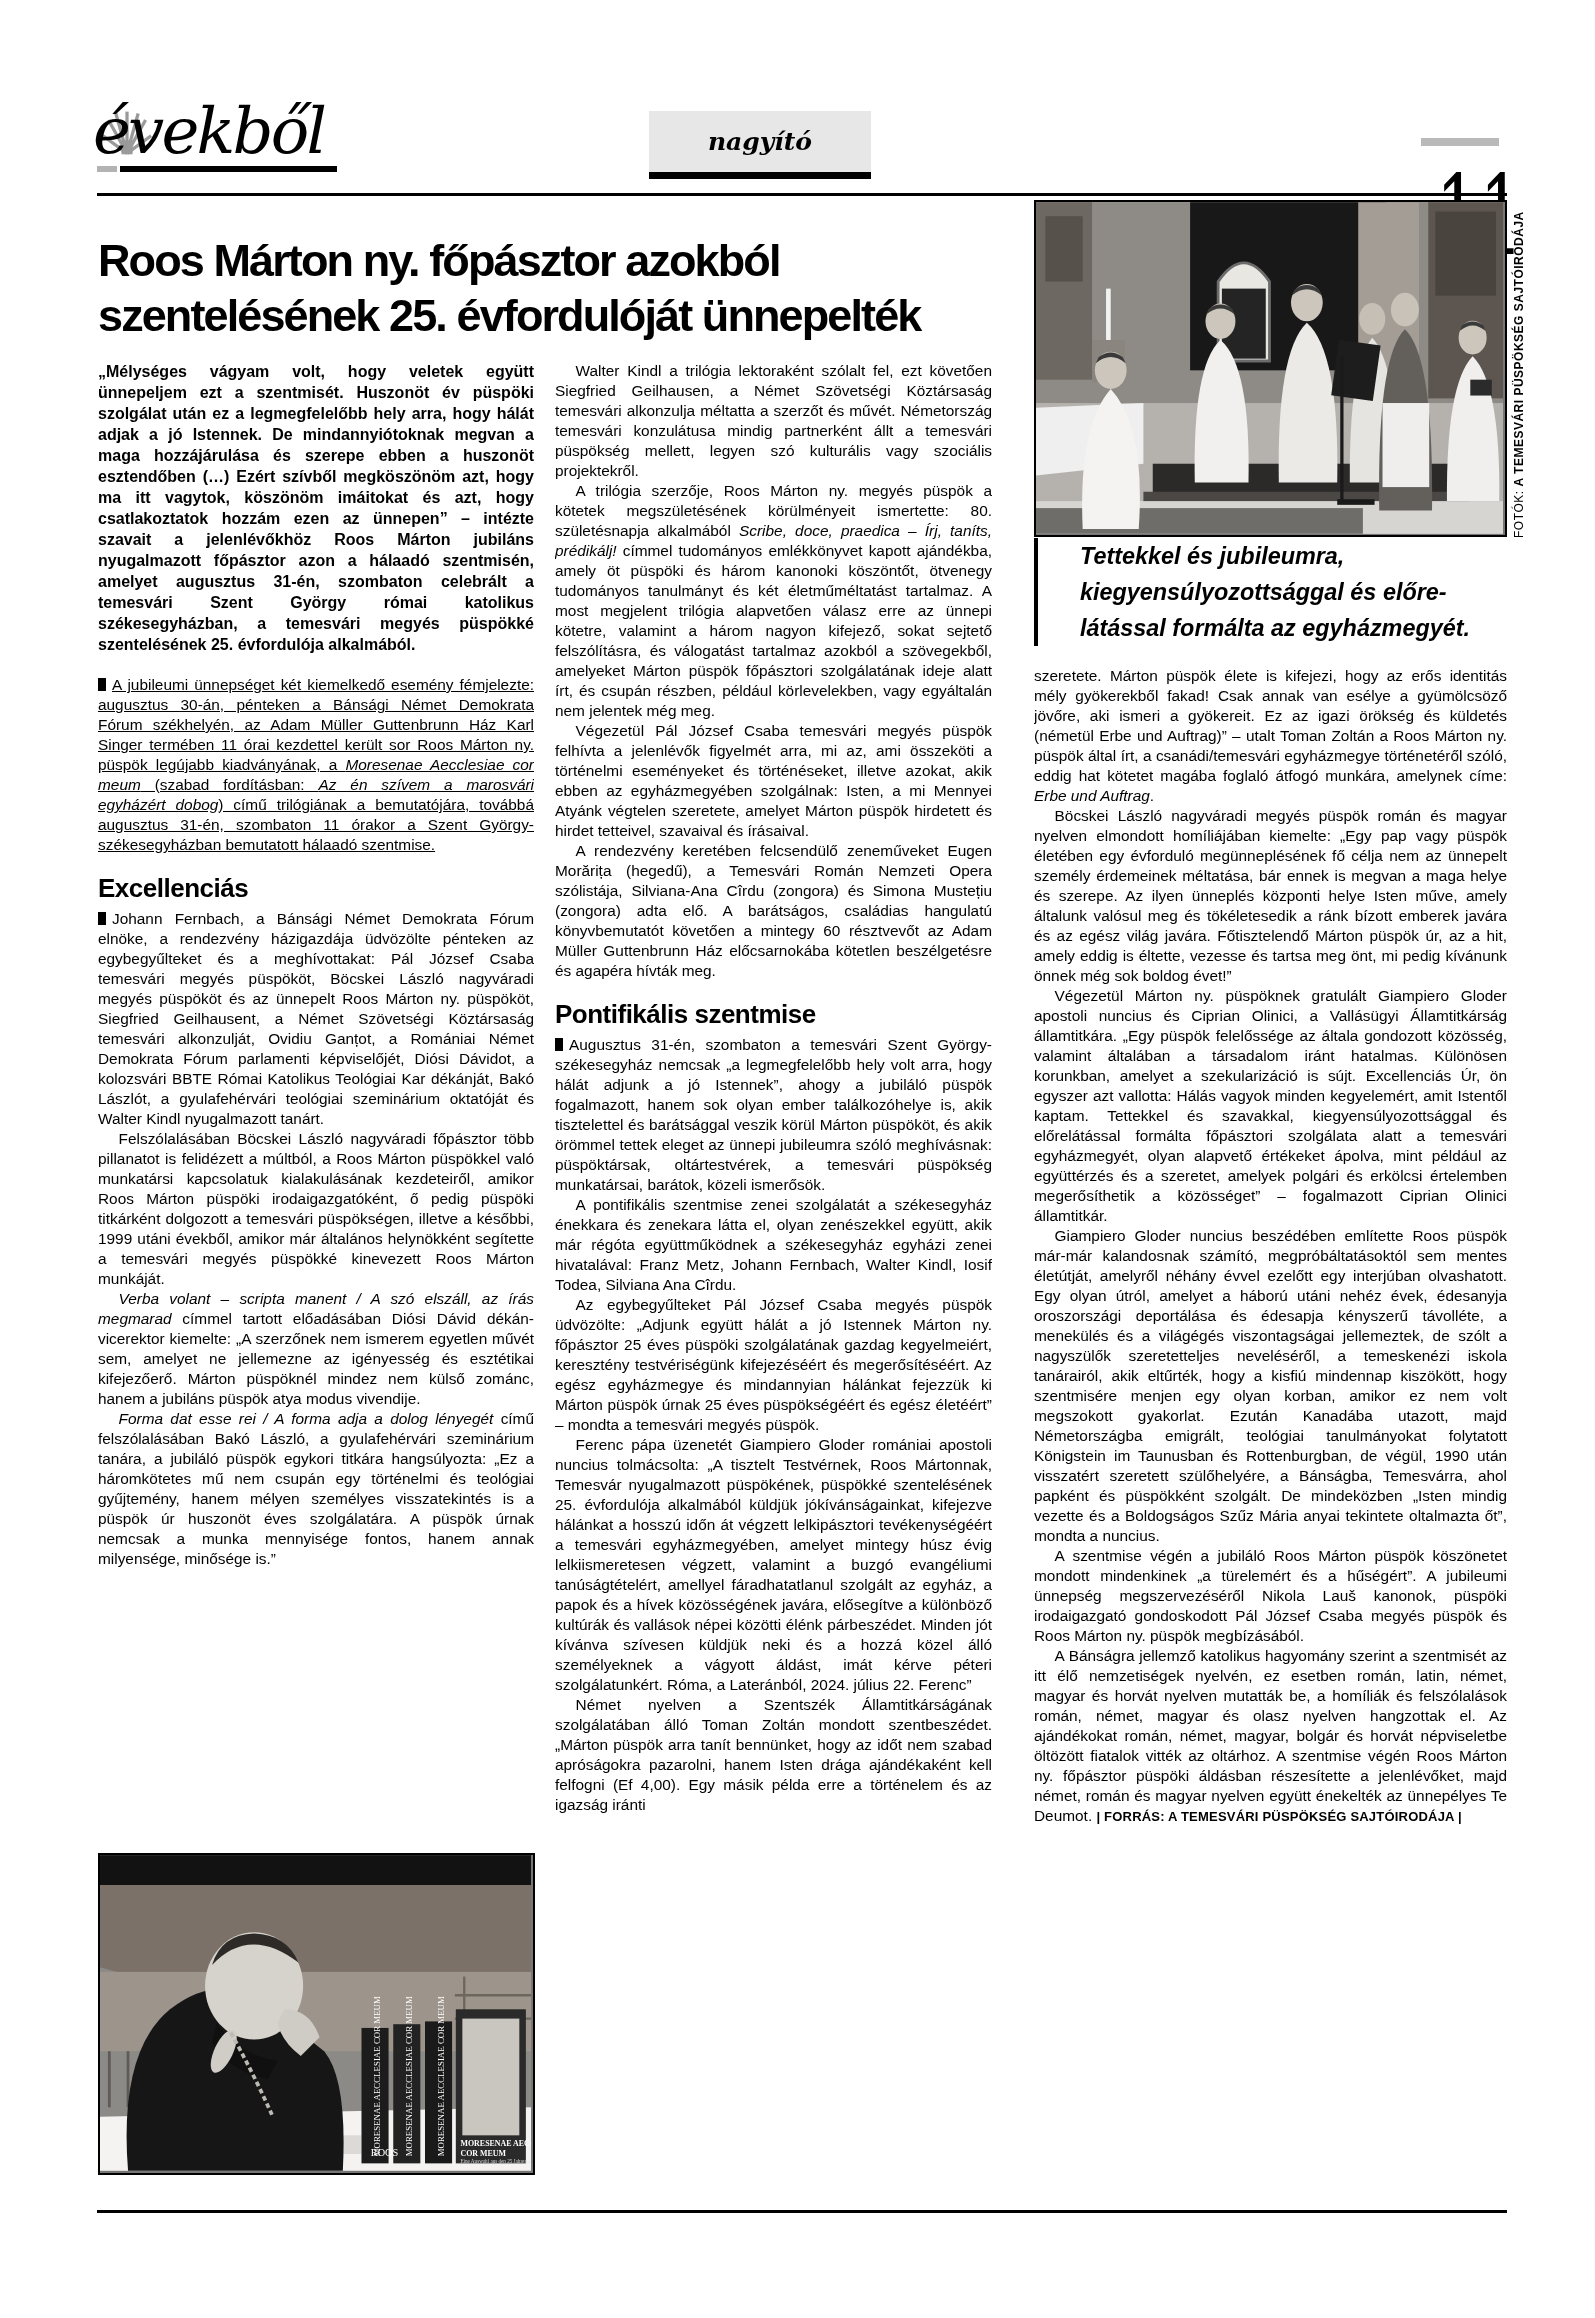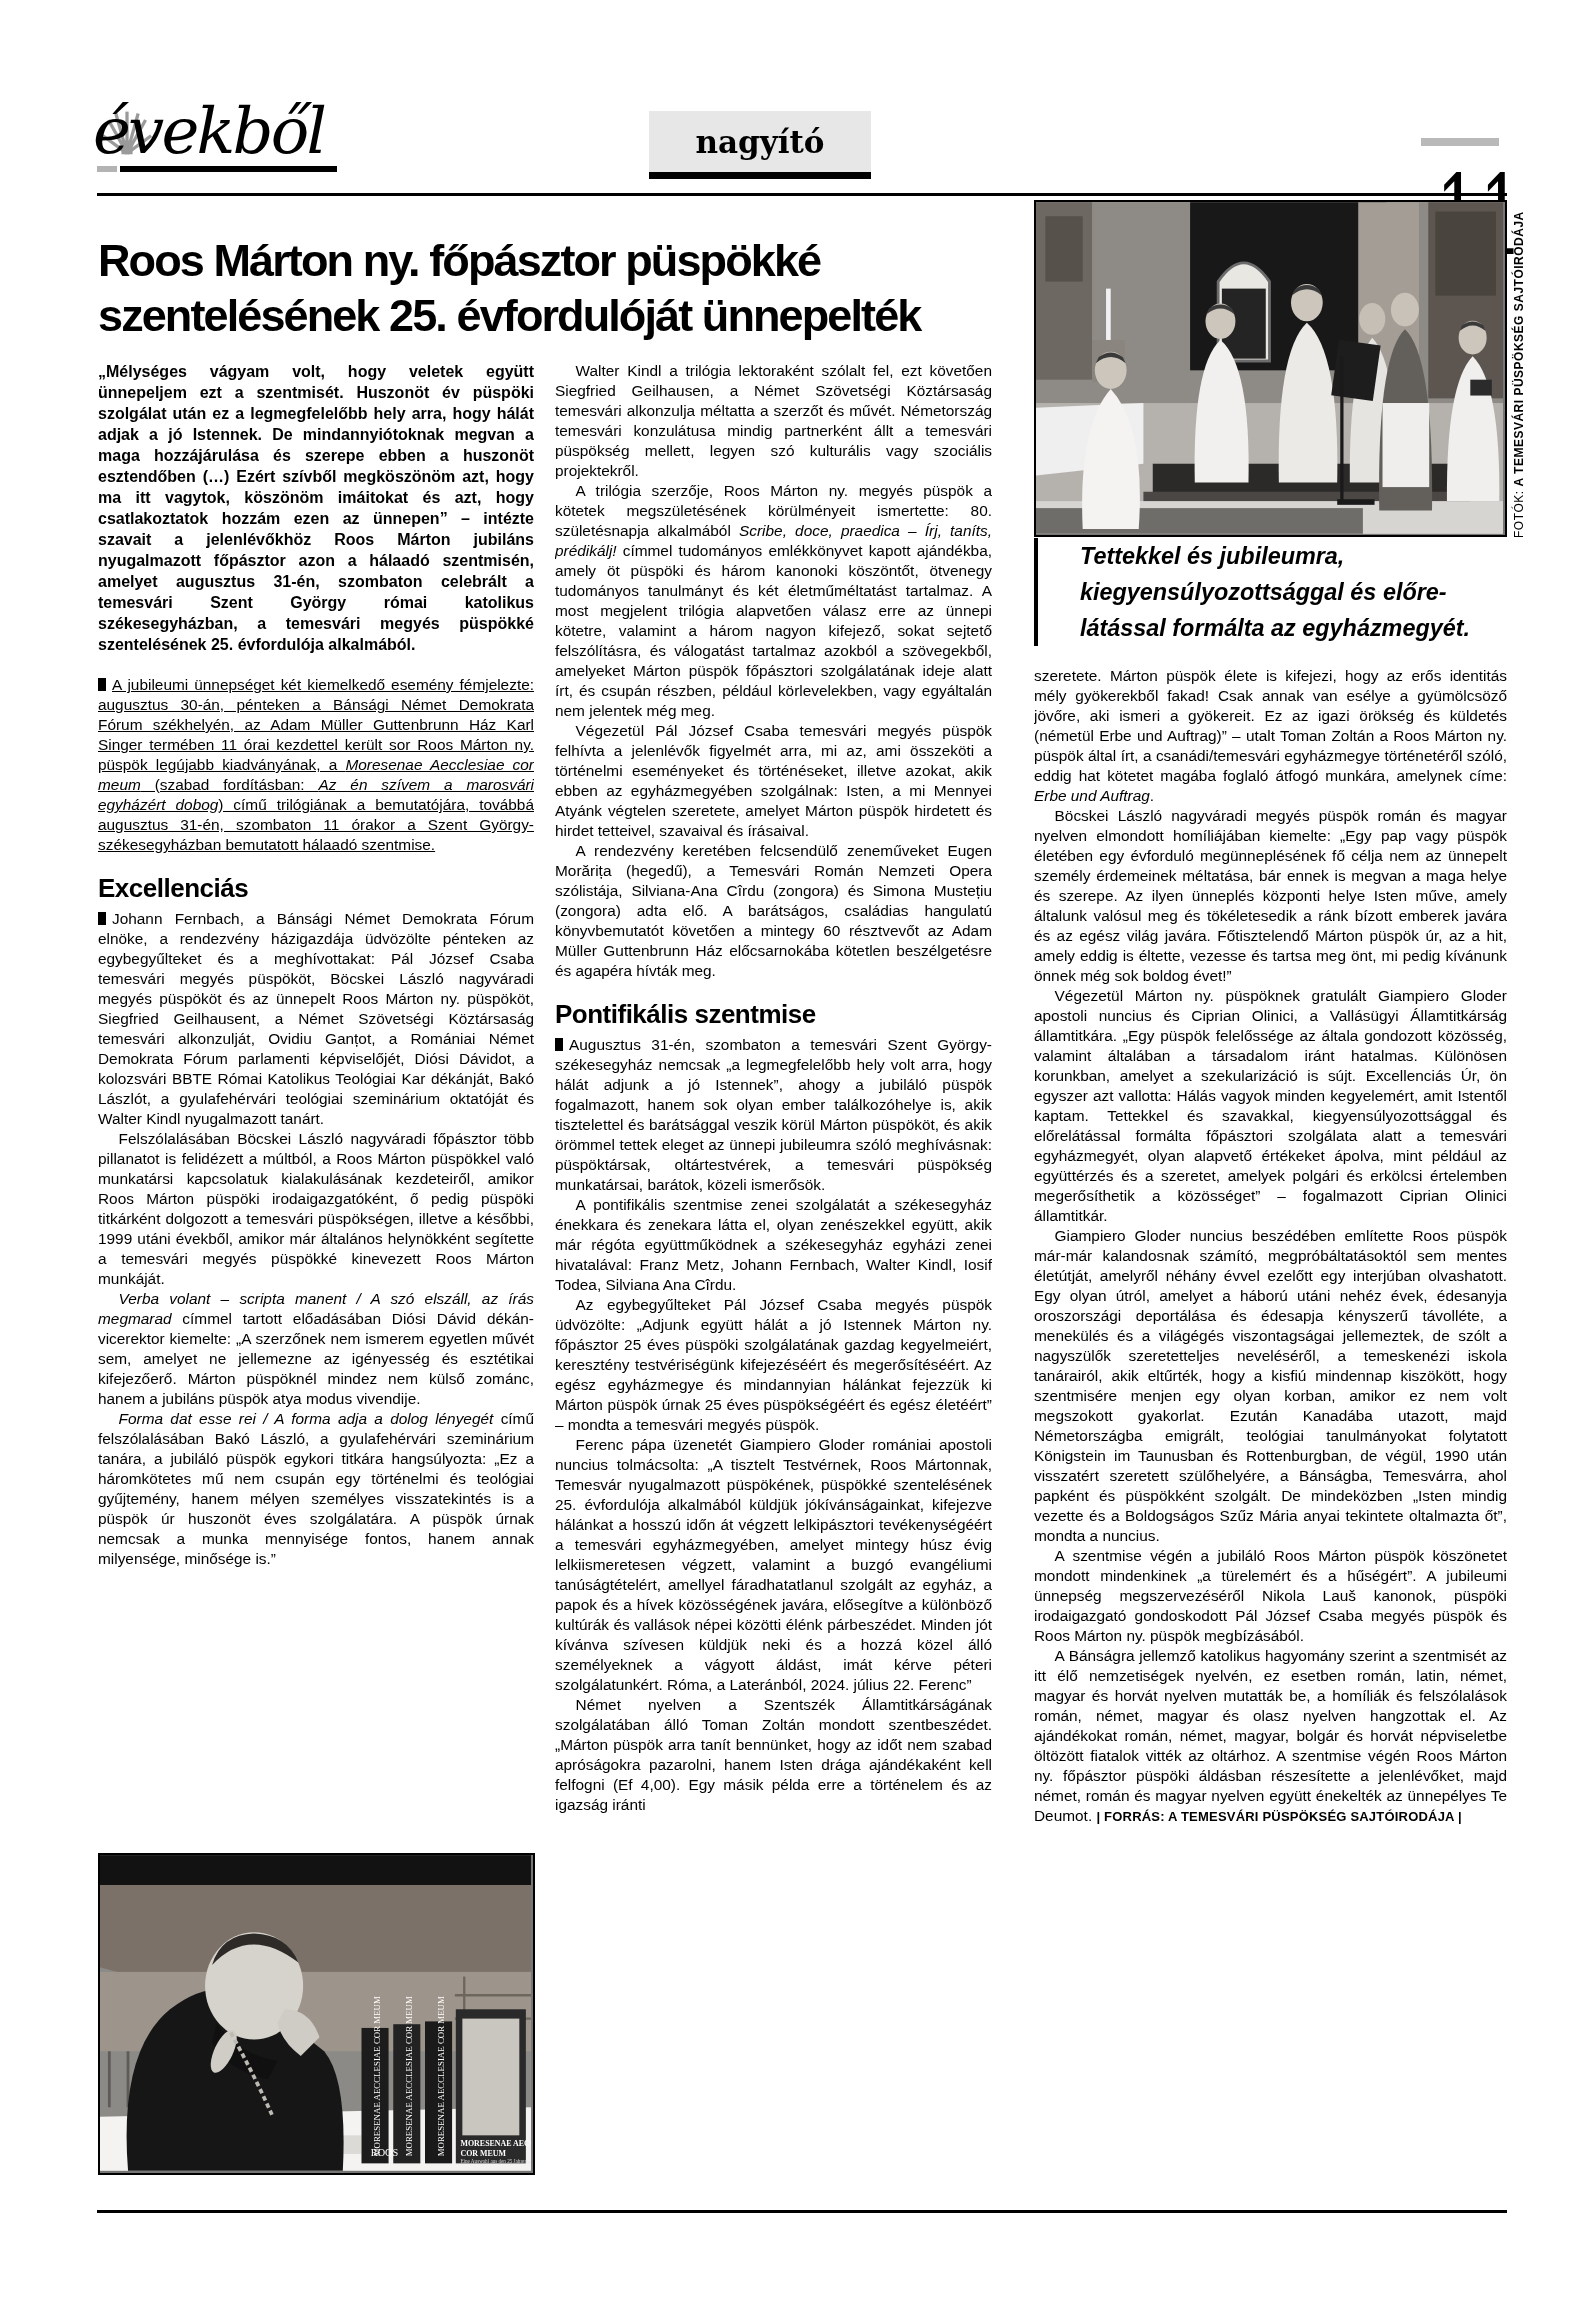--- a/index.html
+++ b/index.html
@@ -9,21 +9,21 @@
 
   
   .brand{position:absolute;left:93px;top:99px;width:262px;
          font-family:"DejaVu Serif",serif;font-style:italic;font-size:64px;
          letter-spacing:-2.8px;line-height:1;}
   .brand-underline{position:absolute;left:120px;top:166px;width:217px;height:6px;background:#000;}
   .brand-underline-gray{position:absolute;left:97px;top:166px;width:19.6px;height:6px;background:#b3b3b3;}
   .starburst{position:absolute;left:99px;top:107px;width:56px;height:51px;}
   .section-box{position:absolute;left:649px;top:111px;width:222px;height:61px;background:#e7e7e7;
          display:flex;align-items:center;justify-content:center;}
-  .section-box span{font-family:"DejaVu Serif",serif;font-weight:bold;font-size:31px;}
+  .section-box span{font-family:"DejaVu Serif",serif;font-style:italic;font-weight:bold;font-size:25px;}
   .section-bar{position:absolute;left:649px;top:172px;width:222px;height:7px;background:#000;}
   .issue-date{position:absolute;left:1179px;top:211px;width:210px;
          font-family:"Liberation Serif",serif;font-weight:bold;font-size:20.6px;letter-spacing:0.9px;white-space:nowrap;}
   .pagenum-wrap{position:absolute;left:1421px;top:138px;width:78px;text-align:center;}
   .pagenum-bar{width:78px;height:8px;background:#b9b9b9;}
   .pagenum{font-family:"DejaVu Serif",serif;font-size:111px;line-height:140px;
          transform:scaleX(0.62);transform-origin:center;}
   .header-rule{position:absolute;left:97px;top:193px;width:1410px;height:3.3px;background:#000;}
   .bottom-rule{position:absolute;left:97px;top:2210px;width:1410px;height:2.8px;background:#000;}
 
@@ -90,21 +90,21 @@
 
   <div class="pagenum-wrap" data-name="page-number-block">
     <div class="pagenum-bar" data-name="page-number-top-bar"></div>
     <div class="pagenum" data-name="page-number">11</div>
     <div class="pagenum-bar" data-name="page-number-bottom-bar"></div>
   </div>
 
   <div class="header-rule" data-name="header-rule"></div>
 
   <div class="headline" data-name="article-headline">
-    <div data-name="headline-line-1">Roos Márton ny. főpásztor püspökké</div>
+    <div data-name="headline-line-1">Roos Márton ny. főpásztor azokból</div>
     <div data-name="headline-line-2">szentelésének 25. évfordulóját ünnepelték</div>
   </div>
 
   <div class="photo photo-top" data-name="ceremony-photo">
     <svg width="467" height="332" viewBox="0 0 1000 710" data-name="ceremony-photo-art">
       <rect width="1000" height="710" fill="#b5b2ae"></rect>
       <rect x="0" y="0" width="1000" height="430" fill="#8e8a85"></rect>
       <rect x="330" y="0" width="420" height="360" fill="#181818"></rect>
       <rect x="840" y="0" width="160" height="420" fill="#5d5650"></rect>
       <rect x="855" y="20" width="130" height="180" fill="#4a443f"></rect>

